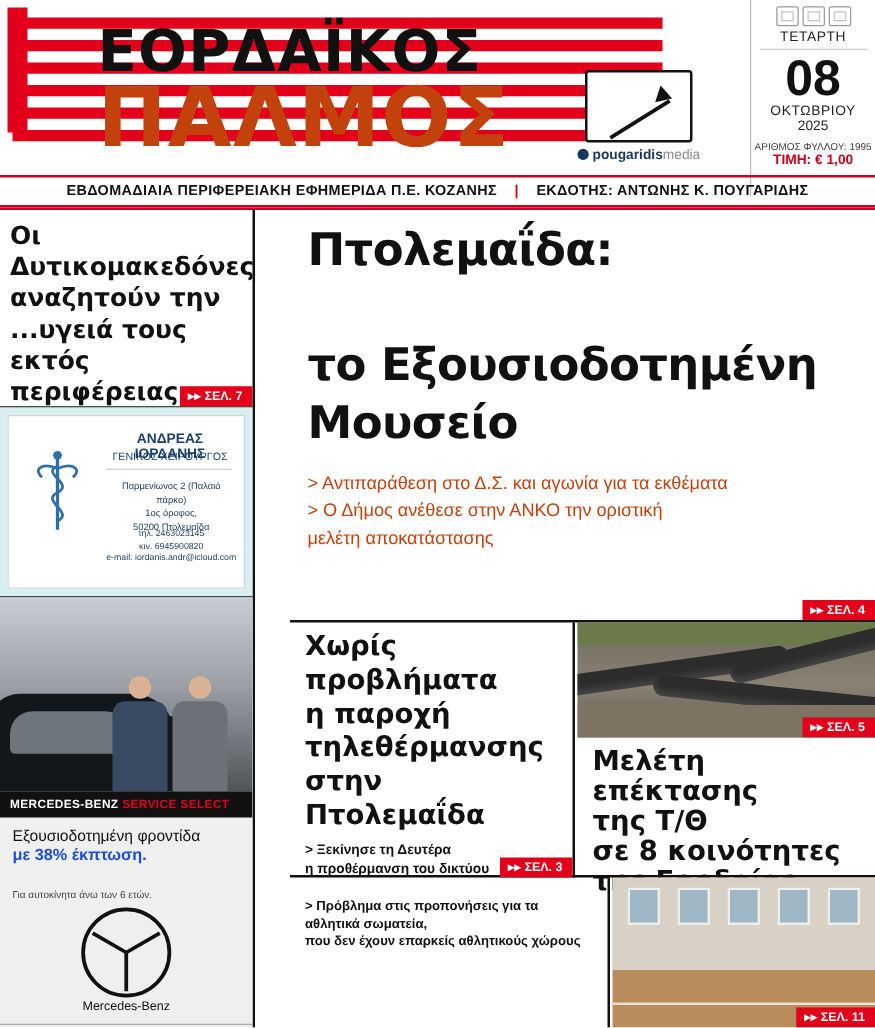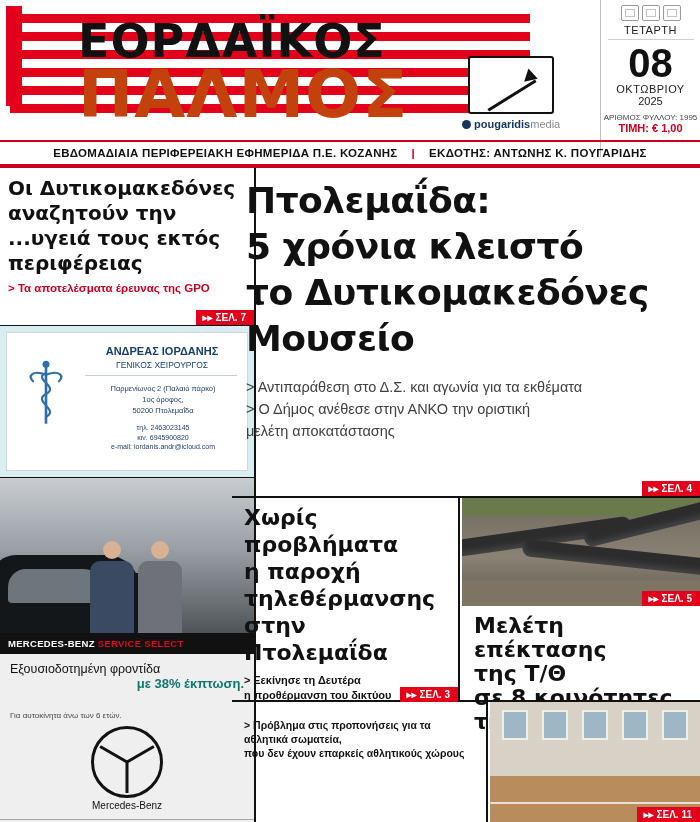--- a/index.html
+++ b/index.html
@@ -77,21 +77,21 @@
     border-top: 2px solid #c9001e; border-bottom: 2px solid #c9001e;
     display: flex; align-items: center; justify-content: center; gap: 14px;
     font-size: 11.5px; font-weight: bold; color: #111; letter-spacing: .3px;
   }
   .mh-strap .sep { color: #c9001e; }
 
   
   .body { position: relative; width: 700px; height: 654px; }
 
   
-  .col-left { position: absolute; left: 0; top: 0; width: 256px; height: 654px; border-right: 2px solid #111; }
+  .col-left { position: absolute; left: 0; top: 0; width: 204px; height: 654px; border-right: 2px solid #111; }
 
   .teaser {
     padding: 8px 8px 2px 8px; border-bottom: 1px solid #111; position: relative; height: 158px;
   }
   .teaser h2 {
     font-size: 20px; line-height: 25px; font-weight: bold; color: #111;
     font-family: "DejaVu Sans", sans-serif;
   }
   .teaser .sub {
     font-size: 11.5px; color: #c9001e; font-weight: bold; margin-top: 6px;
@@ -125,21 +125,21 @@
   .mb-torso { width: 44px; height: 72px; margin: 0 auto; border-radius: 10px 10px 0 0; }
   .mb-p1 .mb-torso { background: #3a4a63; }
   .mb-p2 .mb-torso { background: #6e7178; }
   .mb-bar {
     background: #111; color: #fff; font-size: 9.5px; font-weight: bold;
     padding: 5px 8px; letter-spacing: .3px;
   }
   .mb-bar .red { color: #e2001a; }
   .mb-body { padding: 8px 10px 0 10px; }
   .mb-h { font-size: 12.5px; color: #111; }
-  .mb-h2 { font-size: 13px; color: #0f766e; font-weight: bold; text-align: right; }
+  .mb-h2 { font-size: 13px; color: #1d4ed8; font-weight: bold; }
   .mb-small { font-size: 8px; color: #444; margin-top: 20px; }
   .mb-star { width: 72px; height: 72px; margin: 6px auto 2px auto; position: relative; }
   .mb-star .ring { position: absolute; inset: 0; border: 3px solid #111; border-radius: 50%; }
   .mb-star .s1, .mb-star .s2, .mb-star .s3 { position: absolute; left: 50%; top: 50%; width: 3px; height: 31px; background: #111; transform-origin: top center; }
   .mb-star .s1 { transform: translate(-50%,0) rotate(0deg); }
   .mb-star .s2 { transform: translate(-50%,0) rotate(120deg); }
   .mb-star .s3 { transform: translate(-50%,0) rotate(240deg); }
   .mb-brand { text-align: center; font-size: 10px; color: #111; margin-top: 2px; }
   .mb-foot { border-top: 1px solid #aaa; margin: 8px 0 0 0; padding: 5px 10px 0 10px; }
   .mb-foot .b { font-size: 9.5px; font-weight: bold; color: #111; }
@@ -147,28 +147,28 @@
 
   
   .col-main { position: absolute; left: 232px; top: 0; right: 0; height: 654px; }
 
   .lead { padding: 10px 12px 0 14px; border-bottom: 2px solid #111; height: 330px; position: relative; }
   .lead h1 {
     font-size: 36px; line-height: 46px; font-weight: bold; color: #111;
     font-family: "DejaVu Sans", sans-serif; letter-spacing: -.5px;
   }
   .lead .bullets { margin-top: 14px; }
-  .lead .bullets p { font-size: 14.5px; line-height: 22px; color: #404040; }
+  .lead .bullets p { font-size: 14.5px; line-height: 22px; color: #c2410c; }
 
   .row2 { position: relative; height: 204px; border-bottom: 2px solid #111; }
   .r2-left { position: absolute; left: 0; top: 0; width: 228px; height: 204px; border-right: 2px solid #111; padding: 6px 8px 0 12px; }
   .r2-left h3 { font-size: 22px; line-height: 27px; font-weight: bold; color: #111; font-family: "DejaVu Sans", sans-serif; }
   .r2-left .sub { font-size: 11px; line-height: 15px; color: #111; font-weight: bold; margin-top: 7px; }
   .r2-right { position: absolute; left: 230px; top: 0; right: 0; height: 204px; }
-  .pipes { position: relative; height: 108px; background: linear-gradient(180deg,#6f6a5c 0%, #8a8375 55%, #5d5749 100%); overflow: hidden; }
+  .pipes { position: relative; height: 92px; background: linear-gradient(180deg,#6f6a5c 0%, #8a8375 55%, #5d5749 100%); overflow: hidden; }
   .pipe { position: absolute; height: 17px; background: #2c2c2c; border-radius: 9px; box-shadow: inset 0 -4px 6px rgba(255,255,255,.12); }
   .p1 { left: -10px; top: 30px; width: 180px; transform: rotate(-8deg); }
   .p2 { left: 60px; top: 52px; width: 210px; transform: rotate(6deg); }
   .p3 { left: 120px; top: 14px; width: 160px; transform: rotate(-14deg); }
   .soil { position: absolute; left: 0; right: 0; bottom: 0; height: 26px; background: #7d7463; }
   .grass { position: absolute; left: 0; right: 0; top: 0; height: 18px; background: #6b7a4b; }
   .r2-right .txt { padding: 8px 10px 0 12px; }
   .r2-right .txt h3 { font-size: 22px; line-height: 24px; font-weight: bold; color: #111; font-family: "DejaVu Sans", sans-serif; }
 
   .row3 { position: relative; height: 120px; }
@@ -300,22 +300,22 @@
 
         </div>
       </div>
     </div>
 
     <div class="col-main">
 
       <div class="lead">
         <h1>
           <span>Πτολεμαΐδα:</span><br>
-          <span>5 χρόνια κλειστό</span><br>
-          <span>το Δυτικομακεδόνες</span><br>
+          <br>
+          <span>το Εξουσιοδοτημένη</span><br>
           <span>Μουσείο</span>
         </h1>
         <div class="bullets">
           <p>&gt; Αντιπαράθεση στο Δ.Σ. και αγωνία για τα εκθέματα</p>
           <p>&gt; Ο Δήμος ανέθεσε στην ΑΝΚΟ την οριστική</p>
           <p>μελέτη αποκατάστασης</p>
         </div>
         <div class="pagetag pagetag-abs" style="right:0;bottom:0;"><span class="arr">▸▸</span><span>ΣΕΛ. 4</span></div>
       </div>
 

